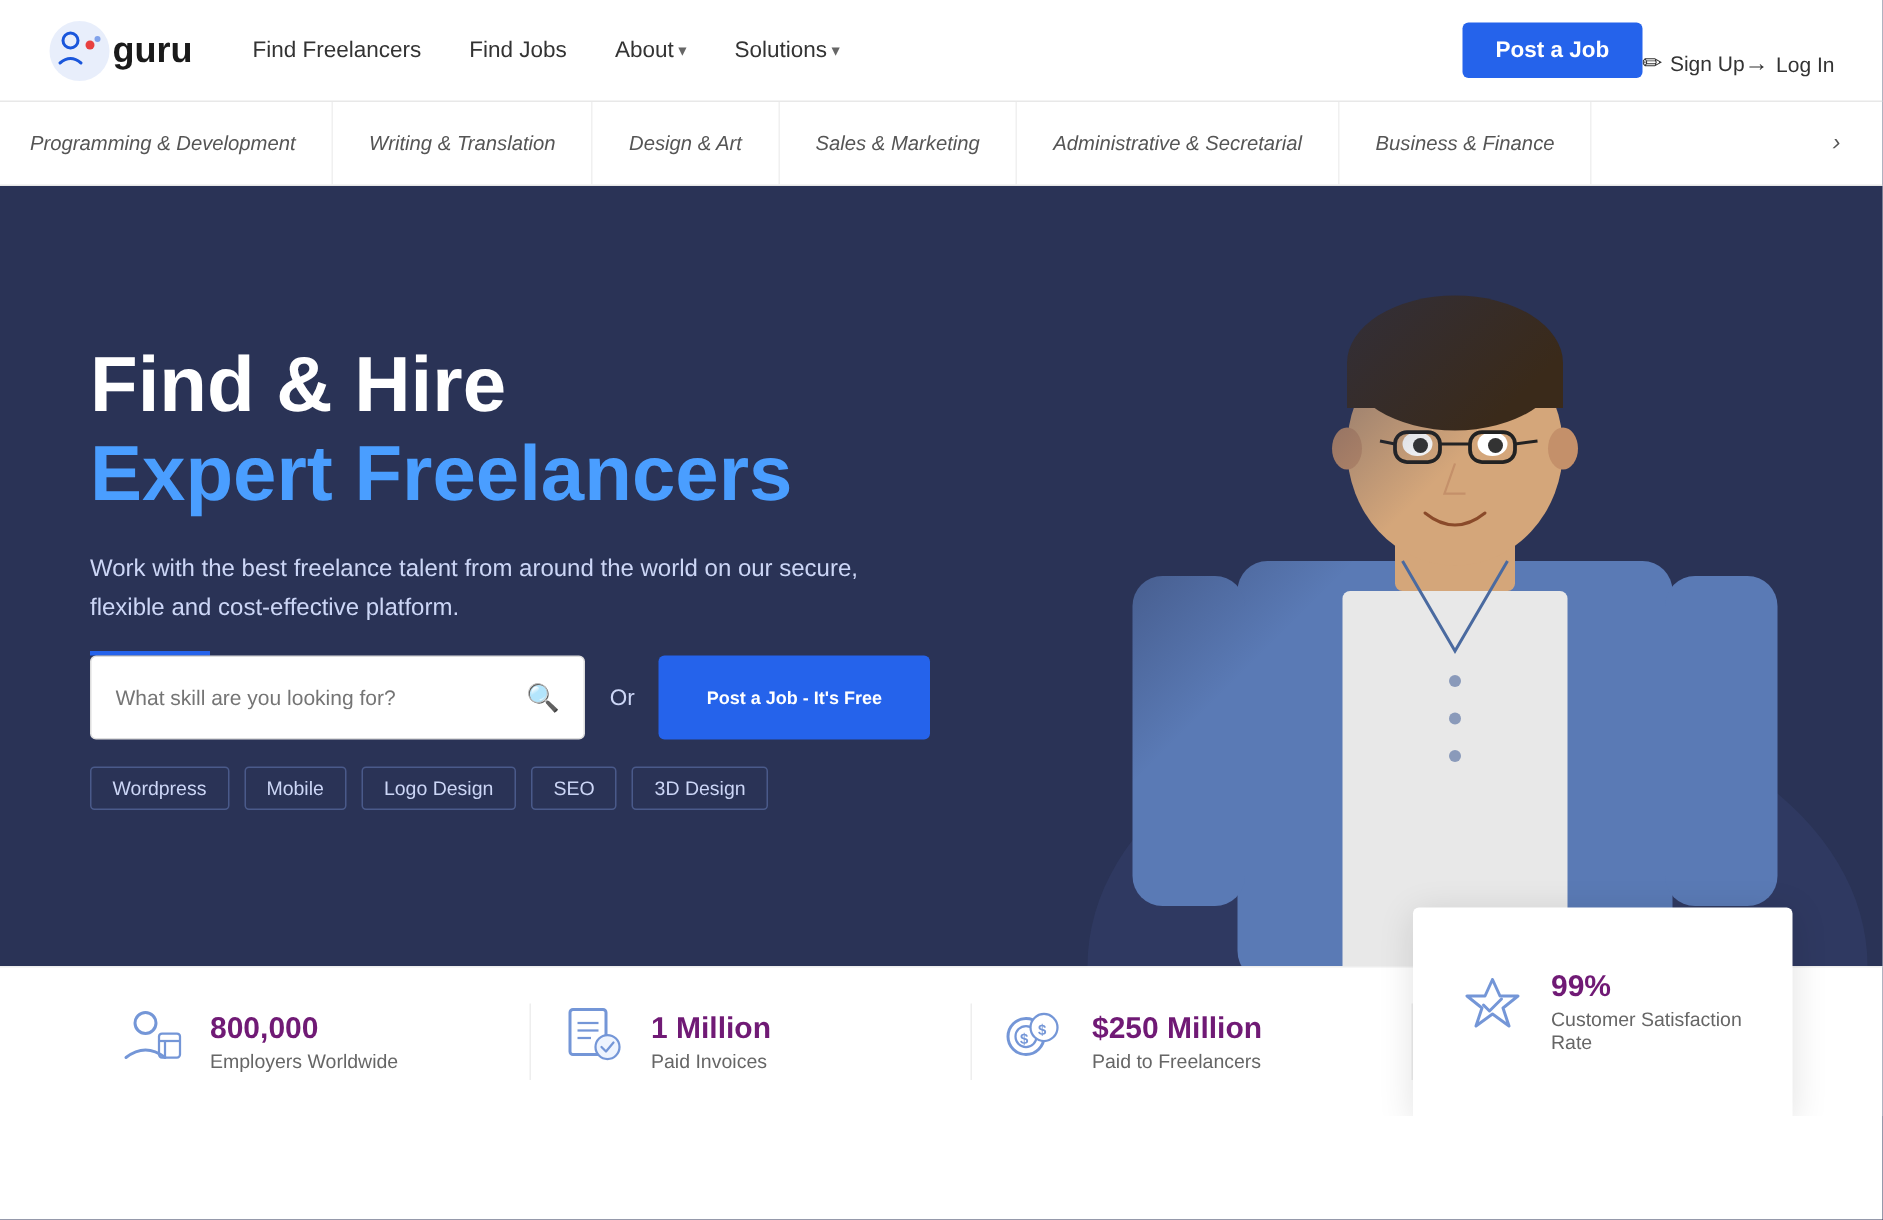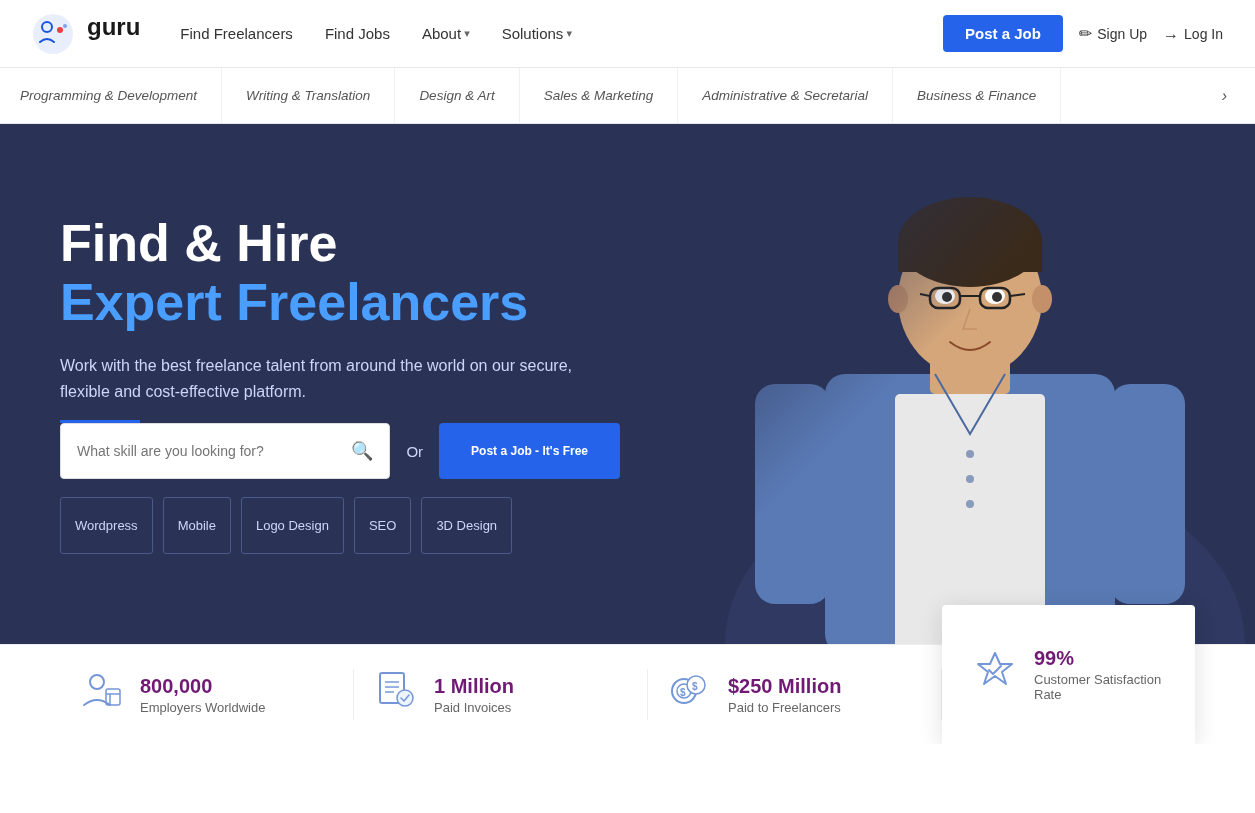--- a/index.html
+++ b/index.html
@@ -11,22 +11,22 @@
       align-items: center;
       padding: 0 32px;
       height: 68px;
       background: #fff;
       border-bottom: 1px solid #e8e8e8;
       position: relative;
       z-index: 10;
     }
     .logo {
       display: flex;
-      align-items: flex-start;
-      gap: 13px;
+      align-items: center;
+      gap: 1px;
       margin-right: 40px;
       text-decoration: none;
     }
     .logo-icon {
       width: 42px;
       height: 42px;
     }
     .nav-links {
       display: flex;
       align-items: flex-end;
@@ -41,22 +41,22 @@
       display: flex;
       align-items: center;
       gap: 3px;
     }
     .nav-link .chevron {
       font-size: 11px;
       color: #666;
     }
     .nav-actions {
       display: flex;
-      align-items: center;
-      gap: 16px;
+      align-items: flex-end;
+      gap: 0;
     }
     .btn-post-job {
       background: #2563eb;
       color: #fff;
       border: none;
       border-radius: 4px;
       padding: 10px 22px;
       font-size: 15px;
       font-weight: 600;
       cursor: pointer;
@@ -195,21 +195,21 @@
     .hero-tags {
       display: flex;
       gap: 10px;
       margin-top: 18px;
       flex-wrap: wrap;
     }
     .hero-tag {
       background: transparent;
       border: 1px solid #4a5a8a;
       color: #ccd6f6;
-      padding: 20px 14px;
+      padding: 6px 14px;
       border-radius: 3px;
       font-size: 13px;
       cursor: pointer;
     }
 
     
     .hero-image {
       position: absolute;
       right: 0;
       top: 0;

